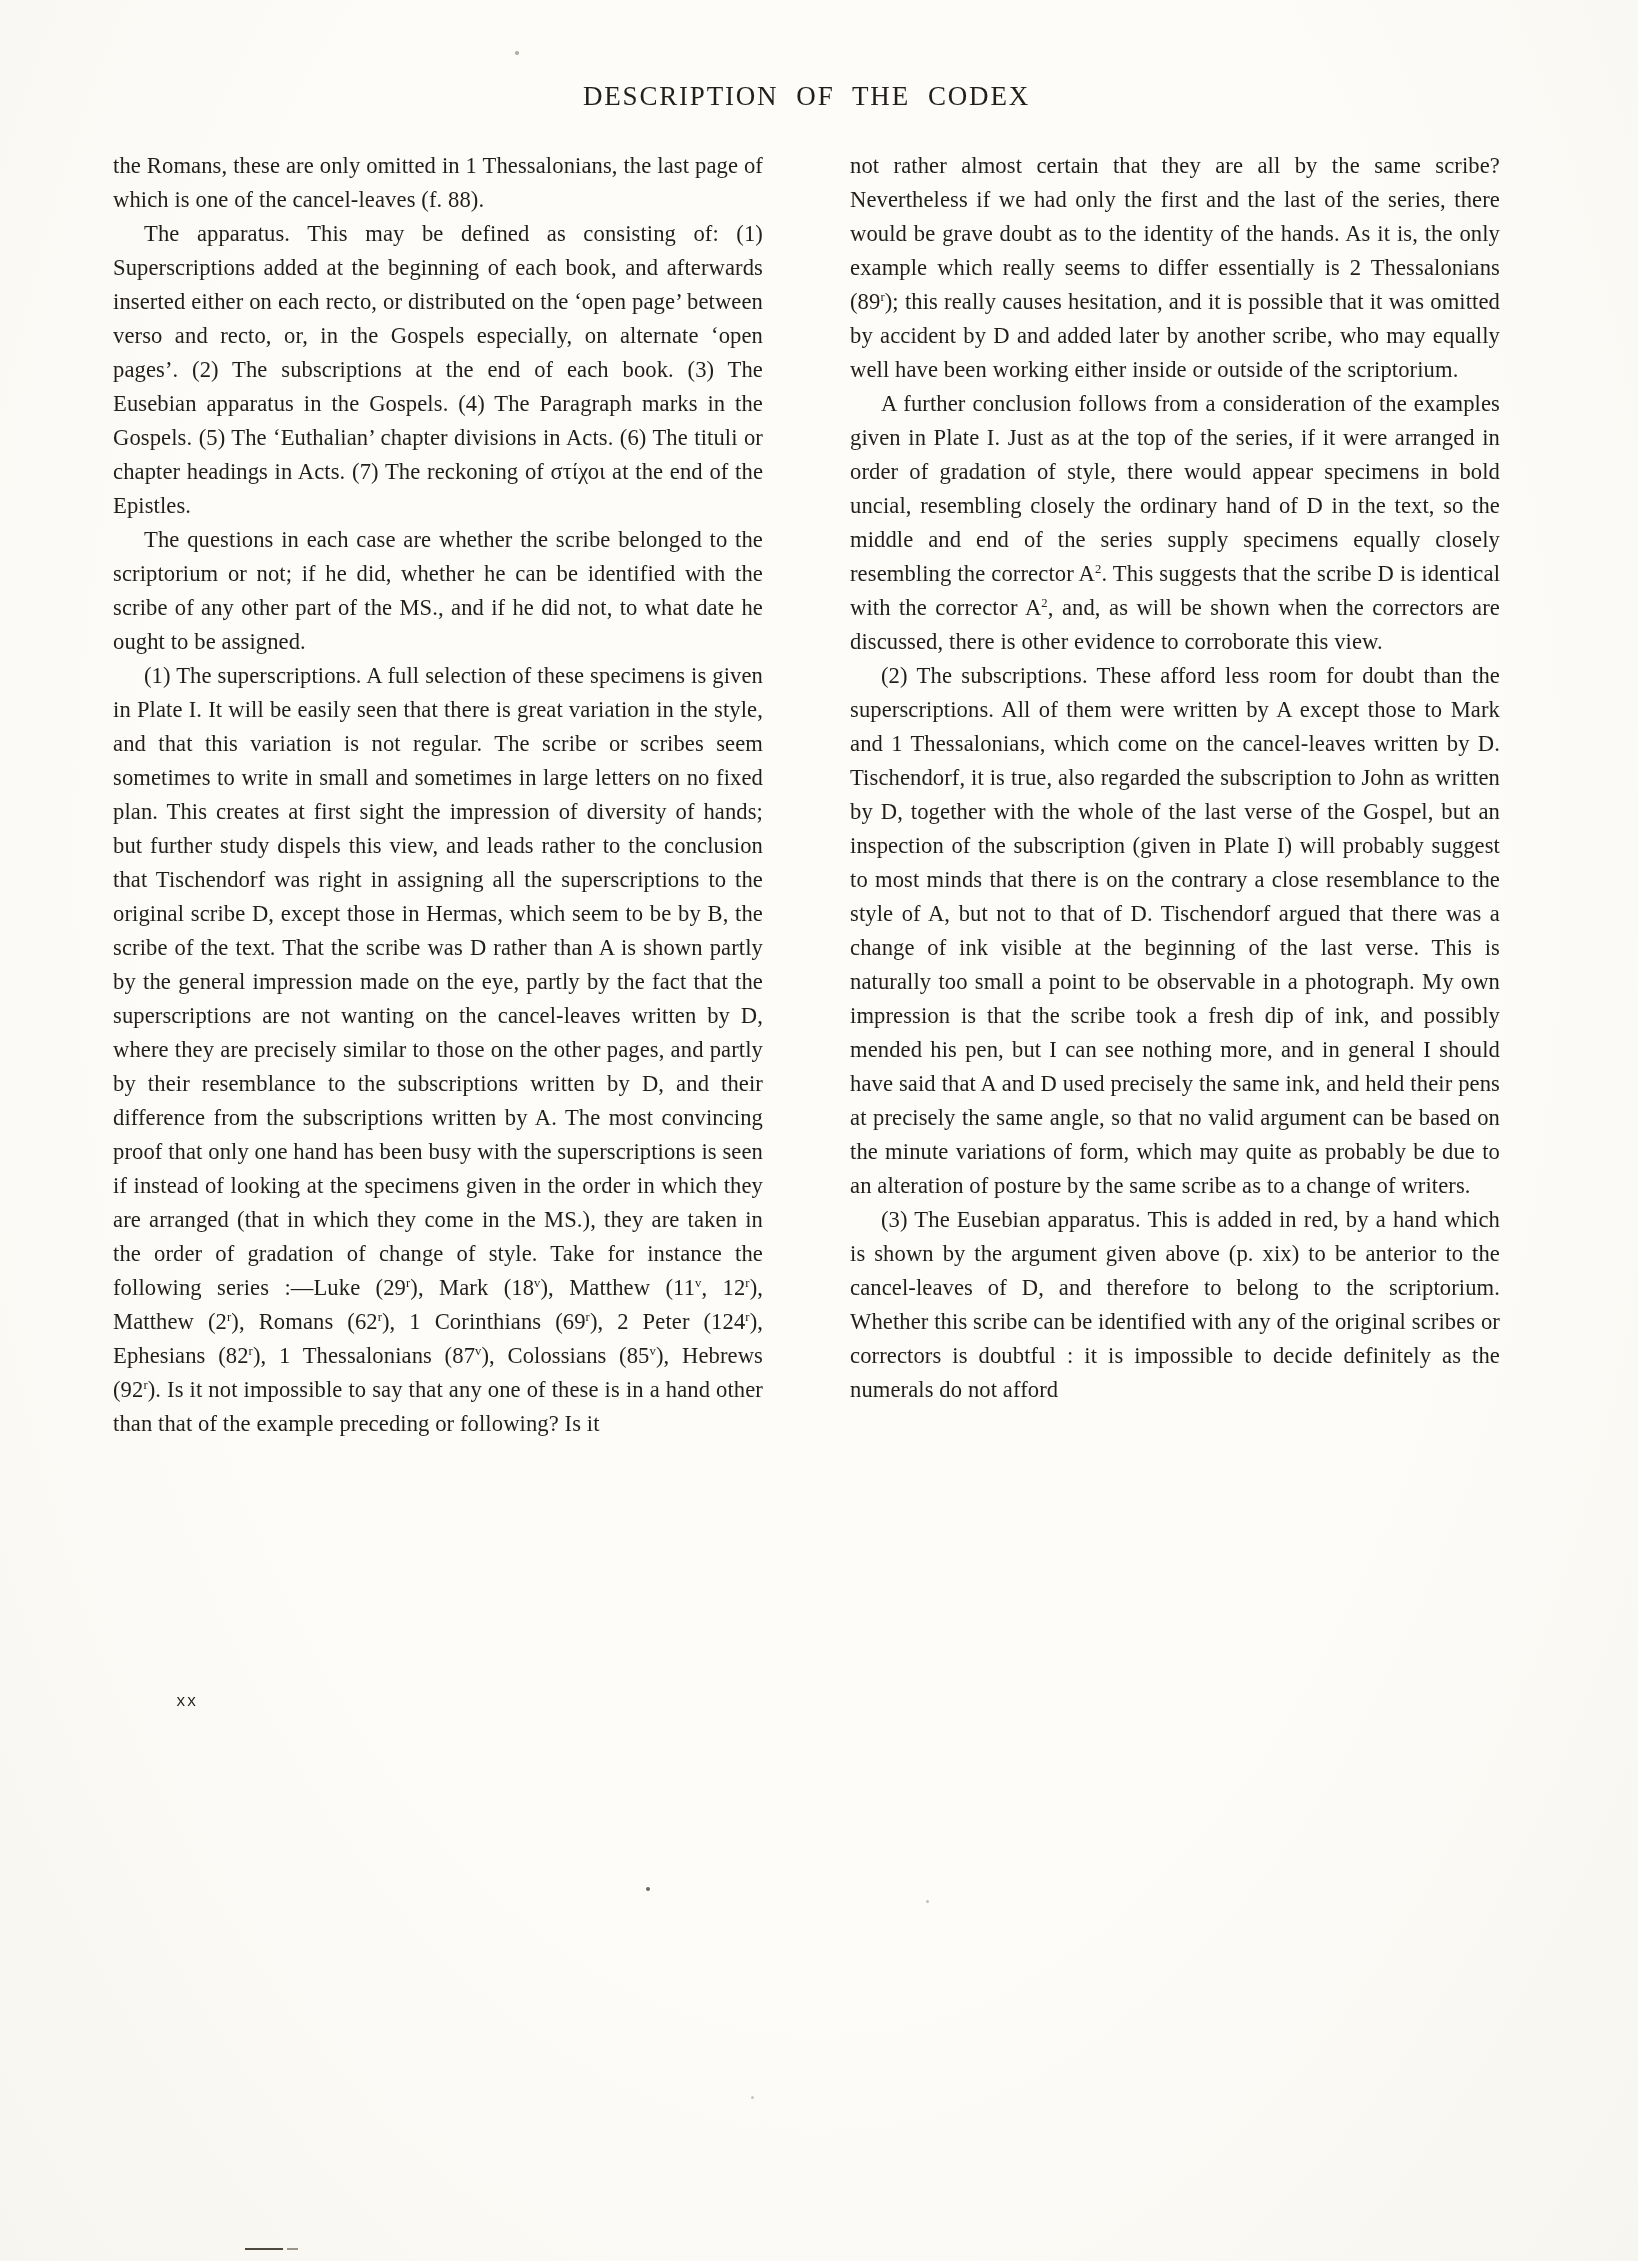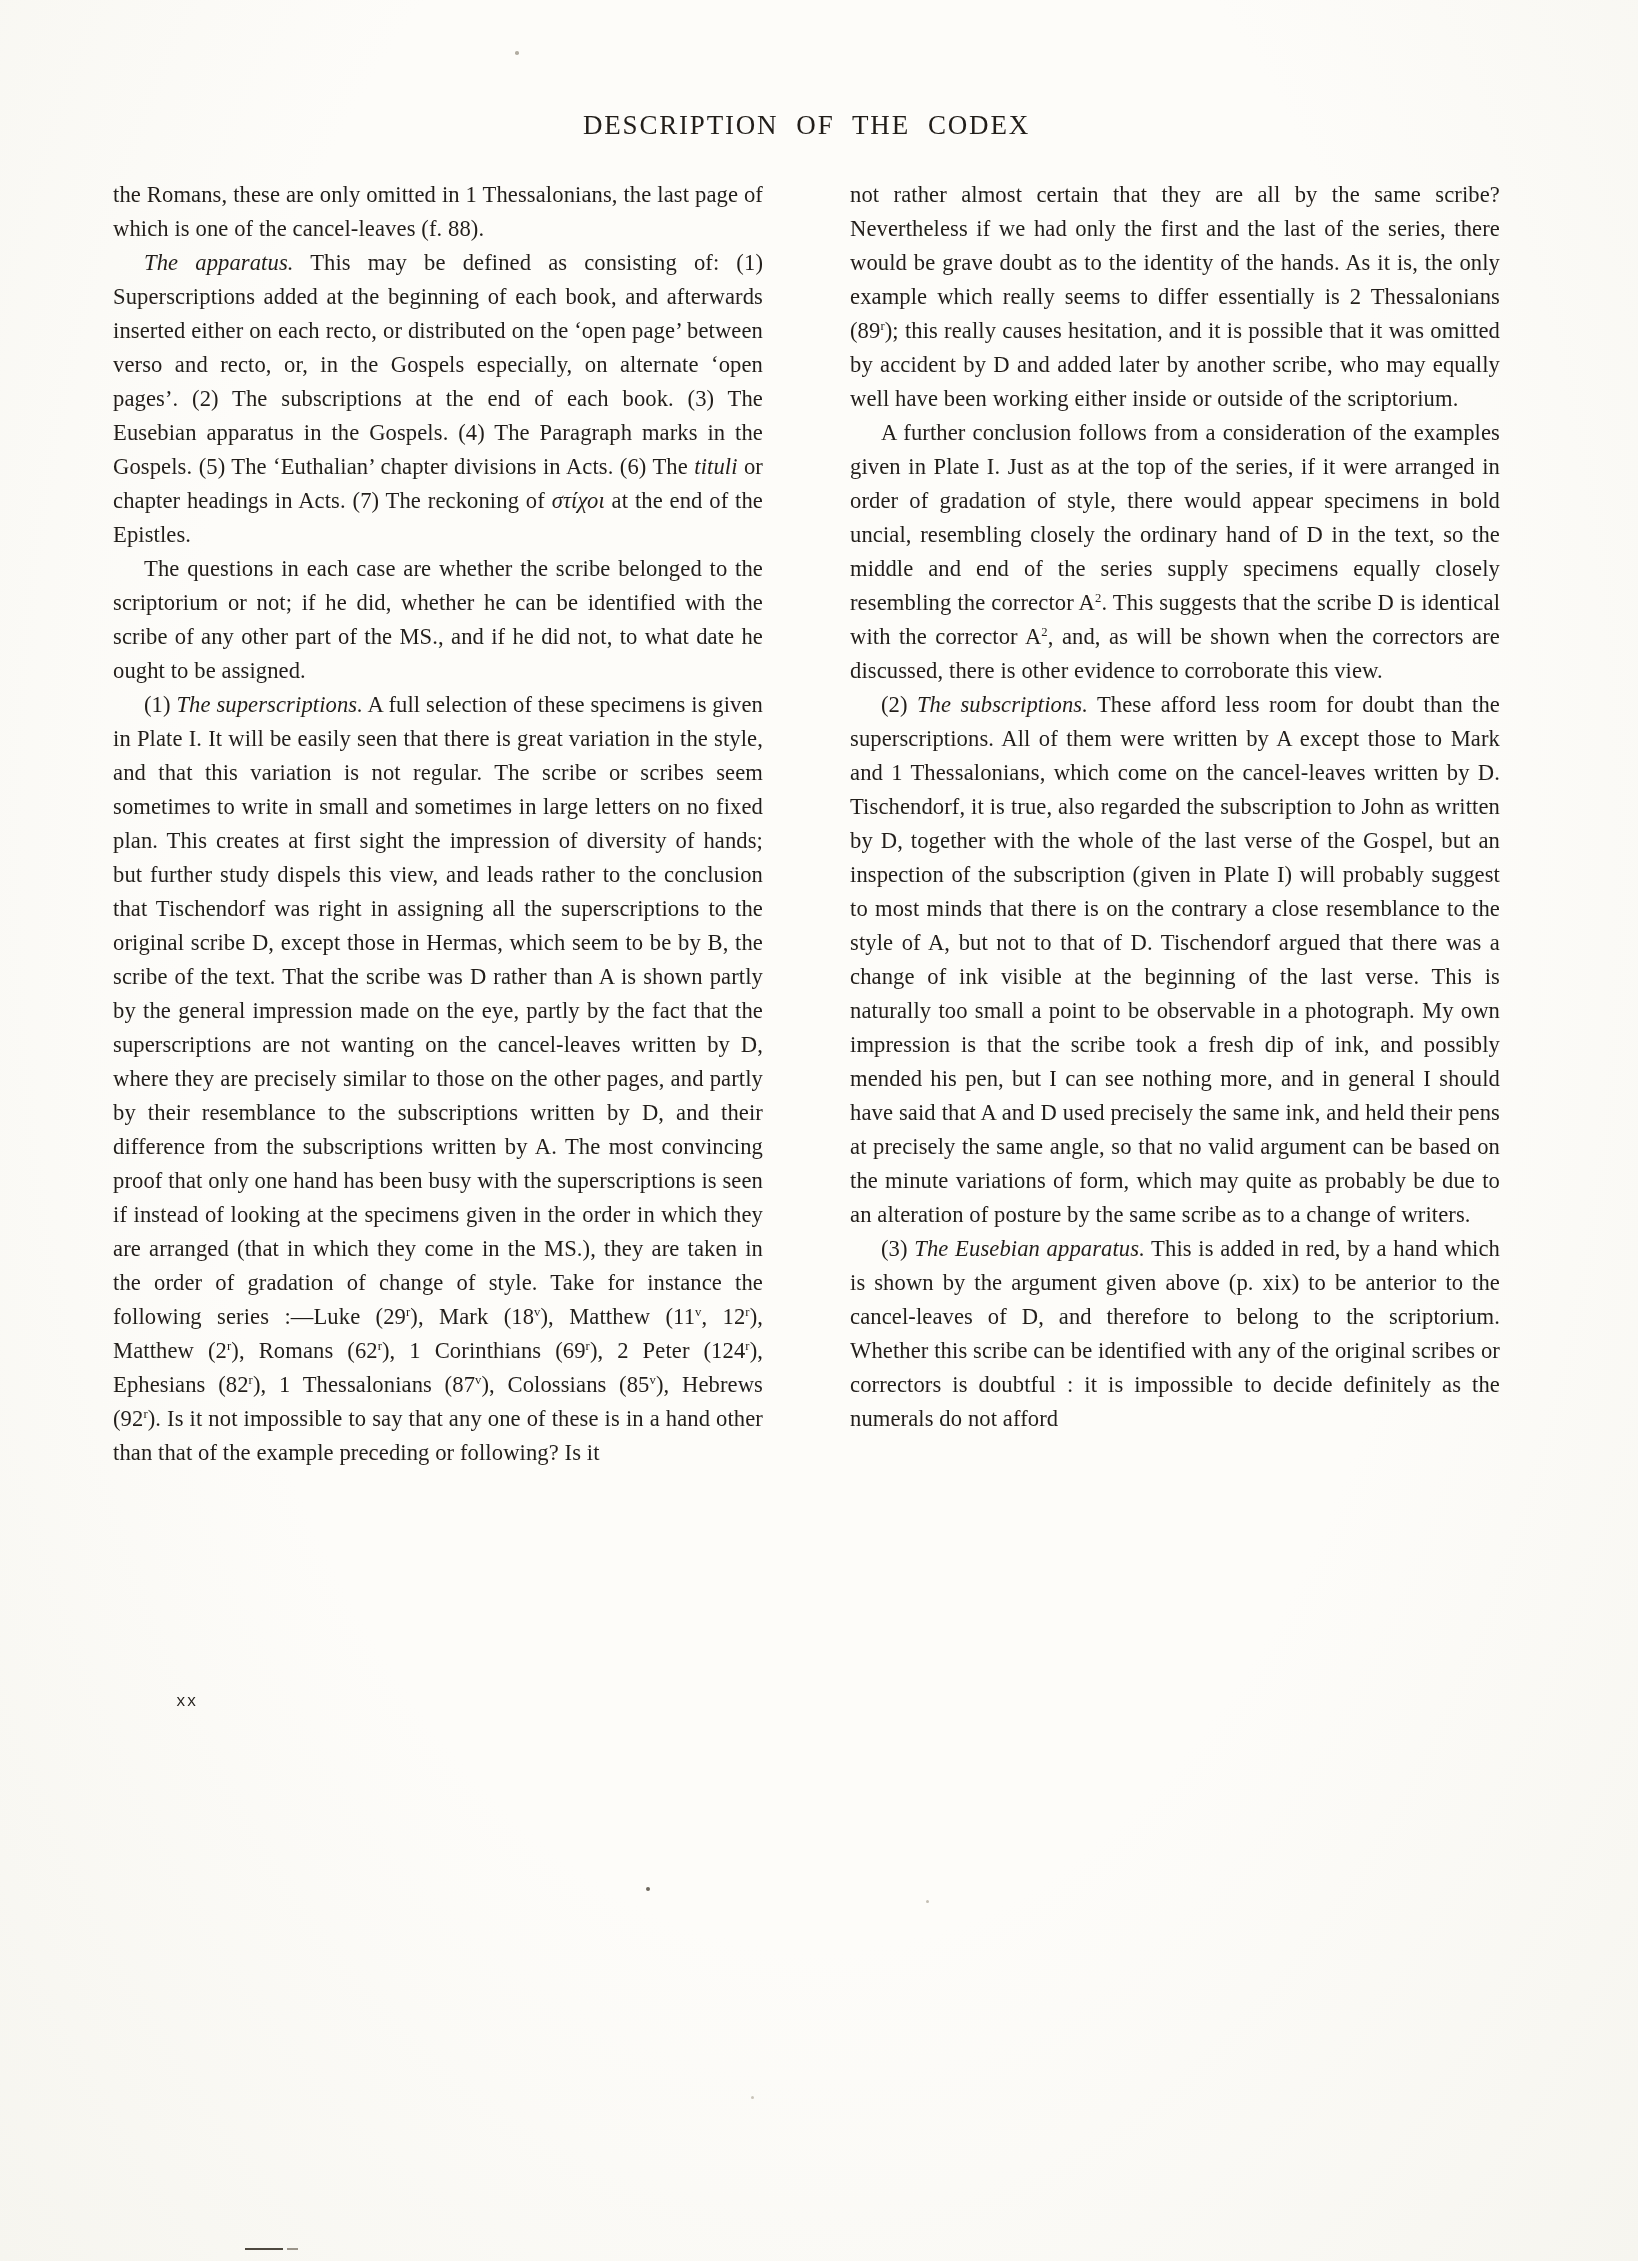--- a/index.html
+++ b/index.html
@@ -8,42 +8,42 @@
     width: 1638px;
     height: 2261px;
     position: relative;
     overflow: hidden;
     background: radial-gradient(ellipse at 50% 38%, var(--paper, #fdfcf9) 55%, #f6f5ef 100%);
     color: var(--ink, #221e1a);
     font-family: "Liberation Serif", "DejaVu Serif", serif;
   }
   .page-header {
     margin: 0 138px 37px 113px;
-    padding-top: 110px;
+    padding-top: 81px;
     text-align: center;
     font-size: 27px;
     font-weight: 400;
     letter-spacing: 1.8px;
     word-spacing: 9.5px;
   }
   .columns {
     display: flex;
     gap: 87px;
     margin: 0 56px 0 113px;
   }
   .col {
     width: 650px;
     font-size: 22.6px;
     line-height: 34px;
     text-align: justify;
     letter-spacing: 0.1px;
   }
   .para { margin: 0; }
   .para.indent { text-indent: 31px; }
-  .em { font-style: italic; }
+  .em { }
   sup.sup {
     font-size: 56%;
     line-height: 0;
     vertical-align: 8.3px;
   }
   .signature {
     position: absolute;
     left: 176px;
     top: 1693px;
     font-size: 16px;

